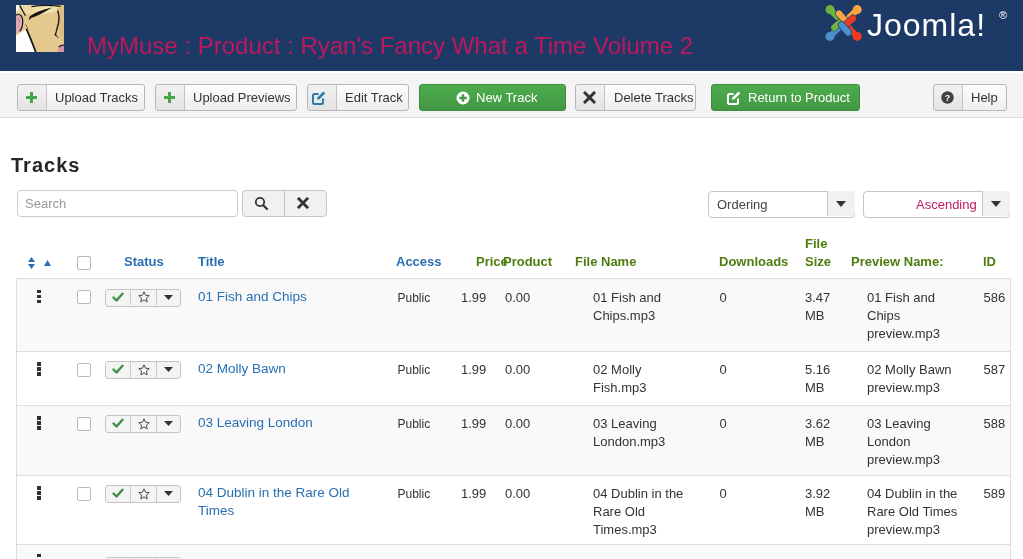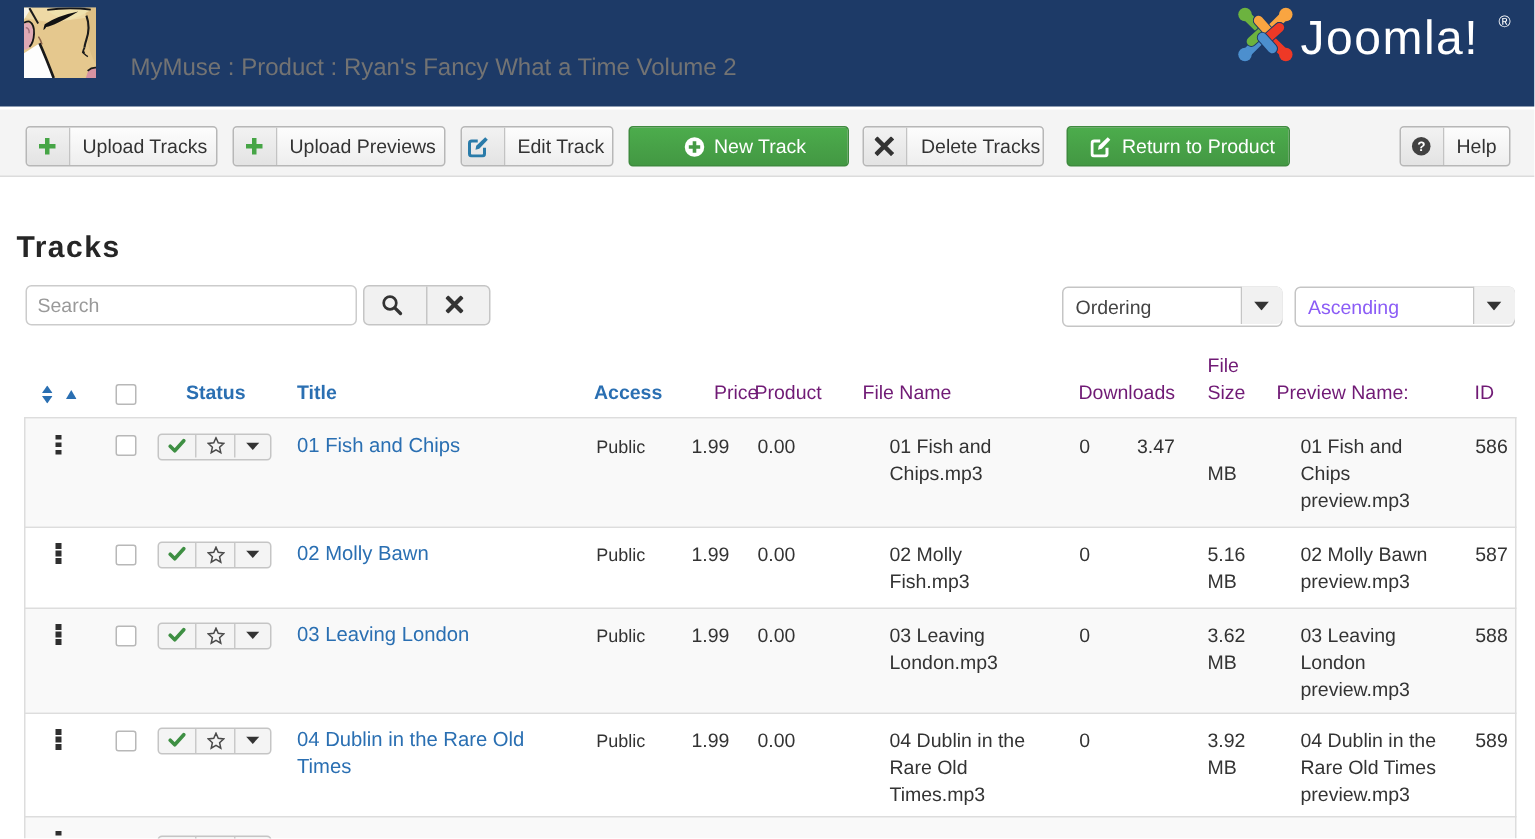--- a/index.html
+++ b/index.html
@@ -1,20 +1,20 @@
 <!DOCTYPE html>
 <html><head><meta charset="utf-8"><style>
 html,body{margin:0;padding:0}
 body{width:1023px;height:559px;position:relative;overflow:hidden;background:#fff;
  font-family:"Liberation Sans",sans-serif;-webkit-font-smoothing:antialiased}
 .abs{position:absolute}
 .t13{position:absolute;font-size:13px;line-height:13px;color:#333;white-space:nowrap}
 .t12{position:absolute;font-size:12px;line-height:12px;color:#333;white-space:nowrap}
 .t14b{position:absolute;font-size:13.5px;line-height:14px;color:#2a6fb2;white-space:nowrap}
-.hb{position:absolute;font-size:13px;line-height:13px;font-weight:normal;color:#701a75;white-space:nowrap}
+.hb{position:absolute;font-size:13px;line-height:13px;font-weight:bold;color:#4d7c0f;white-space:nowrap}
 .hblue{position:absolute;font-size:13px;line-height:13px;font-weight:bold;color:#2a6fb2;white-space:nowrap}
 .dot{position:absolute;width:4px;height:3.6px;background:#2f2f2f}
 .cb{position:absolute;width:12px;height:12px;background:#fff;border:1px solid #b8b8b8;border-radius:2px}
 .sgrp{position:absolute;width:74px;height:16px;background:#f4f4f4;border:1px solid #c5c5c5;border-radius:3px}
 .sdiv{position:absolute;width:1px;height:15.5px;background:#c9c9c9}
 .btn{position:absolute;height:25px;border:1px solid #b7b7b7;border-radius:3px;background:linear-gradient(#fdfdfd,#eee)}
 .bseg{position:absolute;width:28px;top:0;bottom:0;left:0;background:rgba(0,0,0,0.045);border-right:1px solid #c3c3c3;border-radius:3px 0 0 3px}
 .btxt{position:absolute;font-size:13px;line-height:13px;color:#333;white-space:nowrap;top:7px}
 .gbtn{position:absolute;height:25px;border:1px solid #3e8a3e;border-radius:3px;background:linear-gradient(#4cac4c,#439843)}
 .gtxt{position:absolute;font-size:13px;line-height:13px;color:#fff;white-space:nowrap;top:7px}
@@ -40,21 +40,21 @@
 <path d="M42.8 42.2 C44.8 40.6 46.8 40.2 48 40.3 L48 47 L41.2 47 Z" fill="#d793a2"></path>
 <path d="M42.4 42.2 C44.4 40.4 46.6 40.0 48 40.1" fill="none" stroke="#1b1b1b" stroke-width="1.1"></path>
 <path d="M0 10.6 C3.2 9.4 5.6 11.4 6.3 14.6 C7.1 18.2 6.6 22.4 4.9 25.1 C3.6 27.1 1.8 28 0 28.2 Z" fill="#dfa9b4"></path>
 <path d="M3.4 9.2 C5.8 10.6 6.9 13.8 6.7 17.4 C6.5 21.4 5.5 24.4 3.6 26.3" fill="none" stroke="#161616" stroke-width="1.2"></path>
 <path d="M0 10.2 C1.4 9.4 2.6 9.2 3.4 9.2" fill="none" stroke="#161616" stroke-width="1.1"></path>
 <path d="M1.2 13.4 C2.8 13.6 3.6 15.2 3.4 17.2" fill="none" stroke="#9c6f7a" stroke-width="0.9"></path>
 <path d="M0 30.5 L10.4 23.9 L19.8 47 L0 47 Z" fill="#fdfdfd"></path>
 <path d="M10.4 23.8 C13.4 30.6 17 39.6 19.8 47" fill="none" stroke="#191919" stroke-width="1.8"></path>
 <path d="M9.6 19.4 C10.8 21 11.6 23 12.0 24.6" fill="none" stroke="#8a6148" stroke-width="1"></path>
 </svg>
-<div class="abs" style="left:87px;top:36px;font-size:16px;line-height:20px;color:#737373;white-space:nowrap">MyMuse : Product : Ryan's Fancy What a Time Volume 2</div>
+<div class="abs" style="left:87px;top:36px;font-size:24px;line-height:20px;color:#be185d;white-space:nowrap">MyMuse : Product : Ryan's Fancy What a Time Volume 2</div>
 <svg class="abs" style="left:820px;top:4px" width="48" height="42" viewBox="0 0 48 42">
 <g stroke-linecap="round" stroke-linejoin="round" fill="none">
 <path d="M10.0 5.6 L21.6 17.0 L14.2 23.6" stroke="#1d3a67" stroke-width="7.4"></path>
       <path d="M10.0 5.6 L21.6 17.0 L14.2 23.6" stroke="#6cb33f" stroke-width="6.2"></path>
       <circle cx="10.0" cy="5.6" r="4.5" fill="#6cb33f" stroke="none"></circle>
 <path d="M37.2 5.6 L25.6 17.0 L19.0 9.6" stroke="#1d3a67" stroke-width="7.4"></path>
       <path d="M37.2 5.6 L25.6 17.0 L19.0 9.6" stroke="#f9a541" stroke-width="6.2"></path>
       <circle cx="37.2" cy="5.6" r="4.5" fill="#f9a541" stroke="none"></circle>
 <path d="M37.2 32.4 L25.6 21.0 L33.0 14.4" stroke="#1d3a67" stroke-width="7.4"></path>
       <path d="M37.2 32.4 L25.6 21.0 L33.0 14.4" stroke="#ee3926" stroke-width="6.2"></path>
@@ -137,21 +137,21 @@
     <path d="M2 2 L11 11 M11 2 L2 11" stroke="#333" stroke-width="3" stroke-linecap="square"></path>
   </svg>
 <div class="abs" style="left:708px;top:191px;width:145px;height:25px;border:1px solid #c5c5c5;border-radius:4px;background:#fff"></div>
 <div class="abs" style="left:827px;top:191px;width:27px;height:25px;background:#f1f1f1;border-left:1px solid #c5c5c5;border-radius:0 4px 4px 0"></div>
 <div class="abs" style="left:717px;top:198px;font-size:13px;line-height:13px;color:#444">Ordering</div>
 <svg class="abs" style="left:836px;top:201px" width="10" height="6" viewBox="0 0 10 6">
     <path d="M0 0 L10 0 L5 6 Z" fill="#333"></path>
   </svg>
 <div class="abs" style="left:863px;top:191px;width:145px;height:25px;border:1px solid #c5c5c5;border-radius:4px;background:#fff"></div>
 <div class="abs" style="left:982px;top:191px;width:27px;height:25px;background:#f1f1f1;border-left:1px solid #c5c5c5;border-radius:0 4px 4px 0"></div>
-<div class="abs" style="left:872px;top:198px;font-size:13px;line-height:13px;color:#8b5cf6">Ascending</div>
+<div class="abs" style="left:916px;top:198px;font-size:13px;line-height:13px;color:#be185d">Ascending</div>
 <svg class="abs" style="left:991px;top:201px" width="10" height="6" viewBox="0 0 10 6">
     <path d="M0 0 L10 0 L5 6 Z" fill="#333"></path>
   </svg>
 <svg class="abs" style="left:27.5px;top:257px" width="7" height="12" viewBox="0 0 7 12">
     <path d="M0 5 L7 5 L3.5 0 Z" fill="#2a6fb2"></path>
     <path d="M0 7 L7 7 L3.5 12 Z" fill="#2a6fb2"></path>
   </svg>
 <svg class="abs" style="left:44px;top:260px" width="7" height="6" viewBox="0 0 7 6">
     <path d="M0 6 L7 6 L3.5 0 Z" fill="#2a6fb2"></path>
   </svg>
@@ -193,21 +193,21 @@
 <svg class="abs" style="left:164.3px;top:294.75px" width="9" height="5" viewBox="0 0 9 5">
     <path d="M0 0 L9 0 L4.5 5 Z" fill="#333"></path>
   </svg>
 <div class="t14b" style="left:198px;top:289.5px">01 Fish and Chips</div>
 <div class="t12" style="left:397.5px;top:291.5px">Public</div>
 <div class="t13" style="left:461px;top:290.5px">1.99</div>
 <div class="t13" style="left:505px;top:290.5px">0.00</div>
 <div class="t13" style="left:593px;top:290.5px">01 Fish and</div>
 <div class="t13" style="left:593px;top:308.5px">Chips.mp3</div>
 <div class="t13" style="left:719.5px;top:290.5px">0</div>
-<div class="t13" style="left:758px;top:290.5px">3.47</div>
+<div class="t13" style="left:805px;top:290.5px">3.47</div>
 <div class="t13" style="left:805px;top:308.5px">MB</div>
 <div class="t13" style="left:867px;top:290.5px">01 Fish and</div>
 <div class="t13" style="left:867px;top:308.5px">Chips</div>
 <div class="t13" style="left:867px;top:326.5px">preview.mp3</div>
 <div class="t13" style="left:983.5px;top:290.5px">586</div>
 <div class="dot" style="left:36.5px;top:362.0px"></div>
 <div class="dot" style="left:36.5px;top:367.0px"></div>
 <div class="dot" style="left:36.5px;top:372.0px"></div>
 <div class="cb" style="left:76.5px;top:362.5px"></div>
 <div class="sgrp" style="left:105.3px;top:361.0px"></div>

